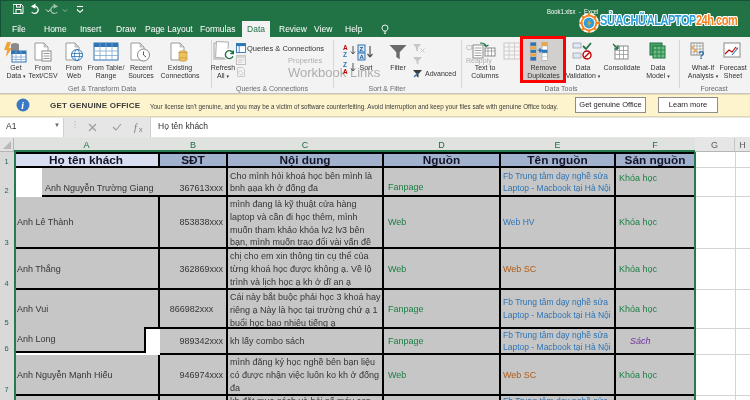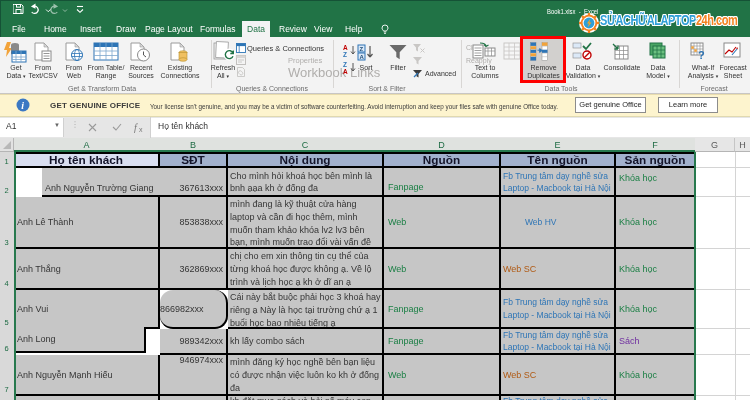--- a/index.html
+++ b/index.html
@@ -383,21 +383,21 @@
   <div class="cell ct" style="left:14px;top:197px;width:146px;height:52px;display:flex;align-items:center;">
       <span style="padding-left:3px;">Anh Lê Thành</span>
     </div>
   <div class="cell ct" style="left:160px;top:197px;width:68px;height:52px;display:flex;align-items:center;justify-content:flex-end;">
       <span style="padding-right:3px;">853838xxx</span>
     </div>
   <div class="cell ct" style="left:228px;top:197px;width:156px;height:52px;line-height:12.8px;padding:1px 0 0 2px;">mình đang là kỹ thuật cửa hàng<br>laptop và cần đi học thêm, mình<br>muốn tham khảo khóa lv2 lv3 bên<br>bạn, mình muốn trao đổi vài vấn đề</div>
   <div class="cell ct green" style="left:384px;top:197px;width:117px;height:52px;display:flex;align-items:center;">
       <span style="padding-left:4px;">Web</span>
     </div>
-  <div class="cell ct blue" style="left:501px;top:197px;width:115px;height:52px;display:flex;align-items:center;padding-left:22px;">
+  <div class="cell ct blue" style="left:501px;top:197px;width:115px;height:52px;display:flex;align-items:center;">
       <span style="padding-left:2px;">Web HV</span>
     </div>
   <div class="cell ct green" style="left:616px;top:197px;width:80px;height:52px;display:flex;align-items:center;">
       <span style="padding-left:3px;">Khóa học</span>
     </div>
 
   <div class="cell ct" style="left:14px;top:249px;width:146px;height:41px;display:flex;align-items:center;">
       <span style="padding-left:3px;">Anh Thắng</span>
     </div>
   <div class="cell ct" style="left:160px;top:249px;width:68px;height:41px;display:flex;align-items:center;justify-content:flex-end;">
@@ -410,21 +410,21 @@
   <div class="cell ct orange" style="left:501px;top:249px;width:115px;height:41px;display:flex;align-items:center;">
       <span style="padding-left:2px;">Web SC</span>
     </div>
   <div class="cell ct green" style="left:616px;top:249px;width:80px;height:41px;display:flex;align-items:center;">
       <span style="padding-left:3px;">Khóa học</span>
     </div>
 
   <div class="cell ct" style="left:14px;top:290px;width:146px;height:39px;display:flex;align-items:center;">
       <span style="padding-left:3px;">Anh Vui</span>
     </div>
-  <div class="cell ct" style="left:160px;top:290px;width:68px;height:39px;display:flex;align-items:center;justify-content:flex-start;border-radius:13px;">
+  <div class="cell ct" style="left:160px;top:290px;width:68px;height:39px;display:flex;align-items:center;justify-content:center;">
       <span style="padding-right:3px;">866982xxx</span>
     </div>
   <div class="cell ct" style="left:228px;top:290px;width:156px;height:39px;line-height:12.8px;padding:1px 0 0 2px;">Cái này bắt buộc phải học 3 khoá hay<br>riêng ạ Này là học tại trường chứ ạ 1<br>buổi học bao nhiêu tiếng ạ</div>
   <div class="cell ct green" style="left:384px;top:290px;width:117px;height:39px;display:flex;align-items:center;">
       <span style="padding-left:4px;">Fanpage</span>
     </div>
   <div class="cell ct blue" style="left:501px;top:290px;width:115px;height:39px;line-height:12.2px;display:flex;align-items:center;white-space:nowrap;">
       <span style="padding-left:2px;">Fb Trung tâm dạy nghề sửa<br>Laptop - Macbook tại Hà Nội</span>
     </div>
   <div class="cell ct green" style="left:616px;top:290px;width:80px;height:39px;display:flex;align-items:center;">
@@ -440,27 +440,27 @@
   <div class="cell ct" style="left:228px;top:329px;width:156px;height:26px;display:flex;align-items:center;">
       <span style="padding-left:2px;">kh lấy combo sách</span>
     </div>
   <div class="cell ct green" style="left:384px;top:329px;width:117px;height:26px;display:flex;align-items:center;">
       <span style="padding-left:4px;">Fanpage</span>
     </div>
   <div class="cell ct blue" style="left:501px;top:329px;width:115px;height:26px;line-height:12.2px;display:flex;align-items:center;white-space:nowrap;">
       <span style="padding-left:2px;">Fb Trung tâm dạy nghề sửa<br>Laptop - Macbook tại Hà Nội</span>
     </div>
   <div class="cell ct purple" style="left:616px;top:329px;width:80px;height:26px;display:flex;align-items:center;">
-      <span style="padding-left:3px;">Sách</span>
+      <span style="padding-left:14px;font-style:italic;">Sách</span>
     </div>
 
   <div class="cell ct" style="left:14px;top:355px;width:146px;height:41px;display:flex;align-items:center;">
       <span style="padding-left:3px;white-space:nowrap;">Anh Nguyễn Mạnh Hiếu</span>
     </div>
-  <div class="cell ct" style="left:160px;top:355px;width:68px;height:41px;display:flex;align-items:flex-start;justify-content:flex-end;">
+  <div class="cell ct" style="left:160px;top:355px;width:68px;height:41px;display:flex;align-items:center;justify-content:flex-end;">
       <span style="padding-right:3px;">946974xxx</span>
     </div>
   <div class="cell ct" style="left:228px;top:355px;width:156px;height:41px;line-height:12.8px;padding:1px 0 0 2px;">mình đăng ký học nghề bên bạn liệu<br>có được nhận việc luôn ko kh ở đống<br>đa</div>
   <div class="cell ct green" style="left:384px;top:355px;width:117px;height:41px;display:flex;align-items:center;">
       <span style="padding-left:4px;">Web</span>
     </div>
   <div class="cell ct orange" style="left:501px;top:355px;width:115px;height:41px;display:flex;align-items:center;">
       <span style="padding-left:2px;">Web SC</span>
     </div>
   <div class="cell ct green" style="left:616px;top:355px;width:80px;height:41px;display:flex;align-items:center;">

